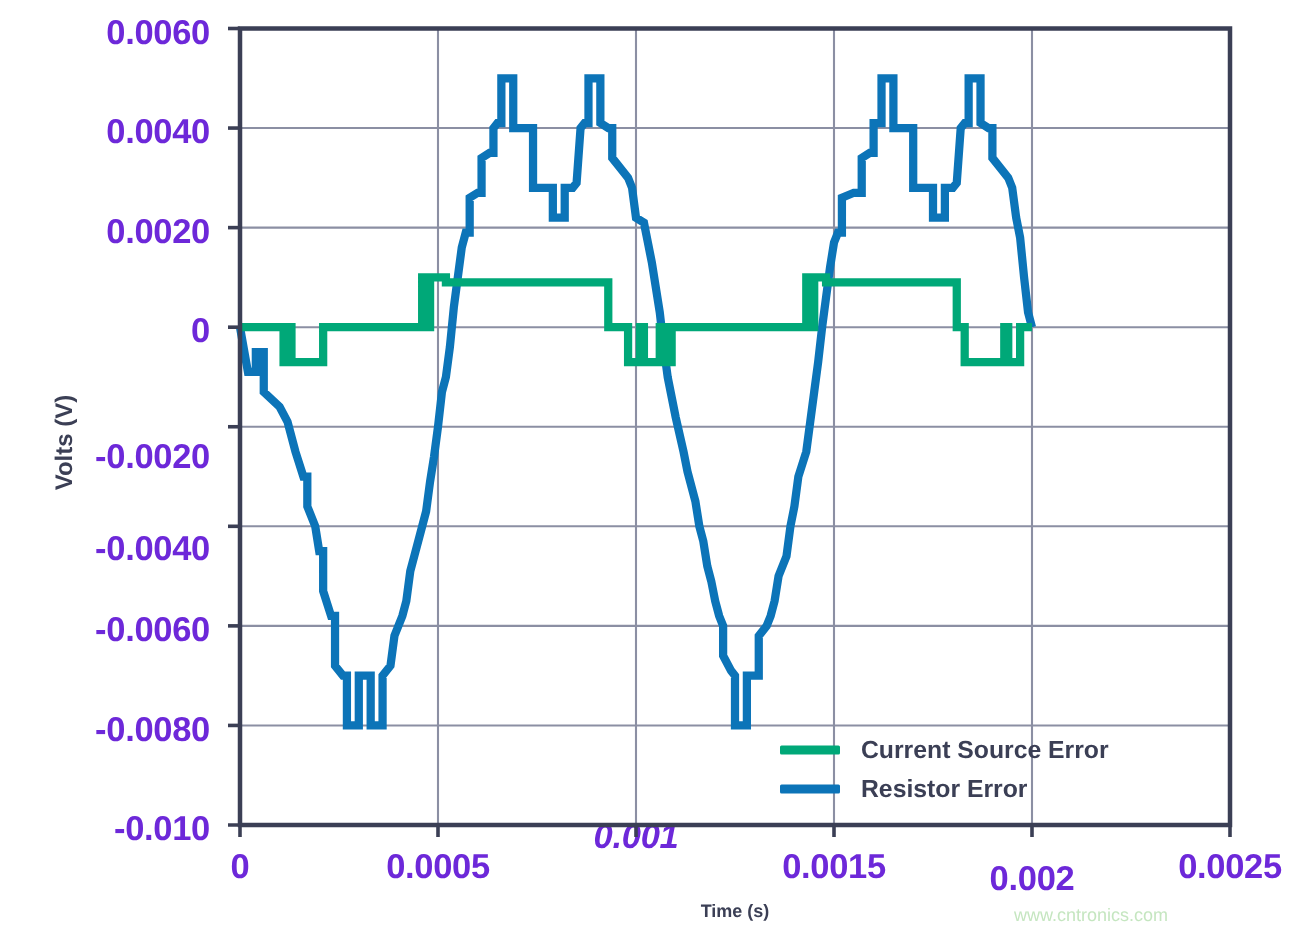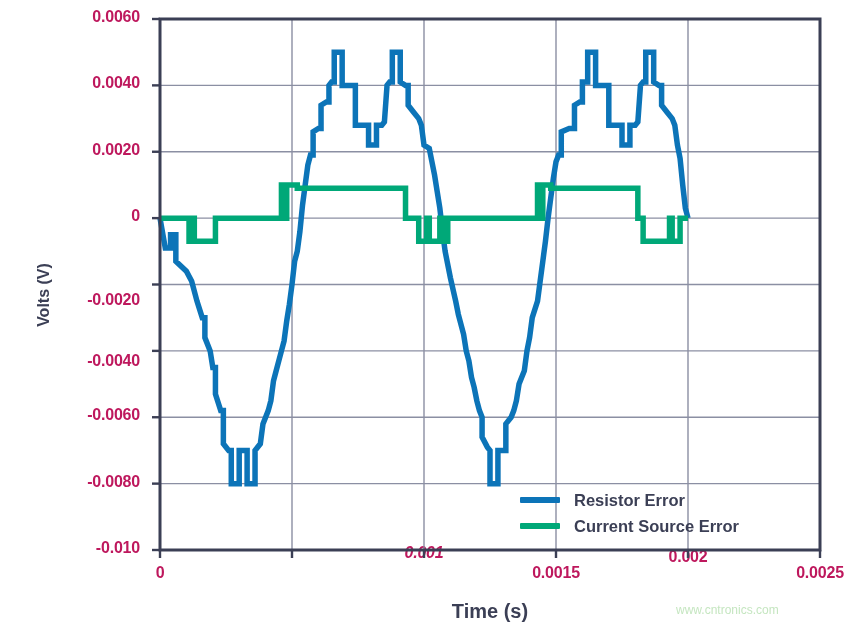--- a/index.html
+++ b/index.html
@@ -15,23 +15,23 @@
     overflow: hidden;
   }
   #chart-root {
     position: absolute;
     left: 0; top: 0;
     width: 861px;
     height: 633px;
   }
   .y-tick-label, .x-tick-label {
     position: absolute;
-    color: #be185d;
+    color: #6d28d9;
     font-weight: bold;
-    font-size: 16px;
+    font-size: 23px;
     letter-spacing: -0.2px;
     white-space: nowrap;
   }
   .y-tick-label {
     text-align: right;
   }
   .x-tick-label {
     text-align: center;
   }
   #y-axis-title {
@@ -48,21 +48,21 @@
     white-space: nowrap;
   }
   #x-axis-title {
     position: absolute;
     left: 160px;
     top: 600px;
     width: 660px;
     text-align: center;
     color: #3b3f55;
     font-weight: bold;
-    font-size: 20px;
+    font-size: 12px;
   }
   #watermark {
     position: absolute;
     left: 676px;
     top: 603px;
     color: #c5e6c0;
     font-size: 12px;
     font-family: "Liberation Sans", sans-serif;
     white-space: nowrap;
   }
@@ -103,23 +103,24 @@
   <div class="y-tick-label" id="yt1" style="width: 130px; left: 10px; top: 74.375px;">0.0040</div>
   <div class="y-tick-label" id="yt2" style="width: 130px; left: 10px; top: 140.75px;">0.0020</div>
   <div class="y-tick-label" id="yt3" style="width: 130px; left: 10px; top: 207.125px;">0</div>
   <div class="y-tick-label" id="yt4" style="width: 130px; left: 10px; top: 291px;">-0.0020</div>
   <div class="y-tick-label" id="yt5" style="width: 130px; left: 10px; top: 339.875px; margin-top: 12px;">-0.0040</div>
   <div class="y-tick-label" id="yt6" style="width: 130px; left: 10px; top: 406.25px;">-0.0060</div>
   <div class="y-tick-label" id="yt7" style="width: 130px; left: 10px; top: 472.625px;">-0.0080</div>
   <div class="y-tick-label" id="yt8" style="width: 130px; left: 10px; top: 539px;">-0.010</div>
 
   <div class="x-tick-label" id="xt0" style="width: 120px; left: 100px; top: 564px;">0</div>
+  <div class="x-tick-label" id="xt1" style="width: 120px; left: 232px; top: 564px;">0.0005</div>
   <div class="x-tick-label" id="xt2" style="width: 120px; left: 364px; top: 544px; font-style: italic;">0.001</div>
   <div class="x-tick-label" id="xt3" style="width: 120px; left: 496px; top: 564px; text-align: center;">0.0015</div>
-  <div class="x-tick-label" id="xt4" style="width: 120px; left: 628px; top: 548px;">0.002</div>
+  <div class="x-tick-label" id="xt4" style="width: 120px; left: 628px; top: 572px;">0.002</div>
   <div class="x-tick-label" id="xt5" style="width: 120px; left: 760px; top: 564px;">0.0025</div>
 
   <svg id="plot-svg" width="861" height="633" style="position:absolute;left:0;top:0;">
       <line x1="160" y1="85.375" x2="820" y2="85.375" stroke="#8b8fa3" stroke-width="1.4"></line>
       <line x1="160" y1="151.75" x2="820" y2="151.75" stroke="#8b8fa3" stroke-width="1.4"></line>
       <line x1="160" y1="218.125" x2="820" y2="218.125" stroke="#8b8fa3" stroke-width="1.4"></line>
       <line x1="160" y1="284.5" x2="820" y2="284.5" stroke="#8b8fa3" stroke-width="1.4"></line>
       <line x1="160" y1="350.875" x2="820" y2="350.875" stroke="#8b8fa3" stroke-width="1.4"></line>
       <line x1="160" y1="417.25" x2="820" y2="417.25" stroke="#8b8fa3" stroke-width="1.4"></line>
       <line x1="160" y1="483.625" x2="820" y2="483.625" stroke="#8b8fa3" stroke-width="1.4"></line>
@@ -144,24 +145,24 @@
       <line x1="424" y1="550" x2="424" y2="558" stroke="#3b3f55" stroke-width="2.4"></line>
       <line x1="556" y1="550" x2="556" y2="558" stroke="#3b3f55" stroke-width="2.4"></line>
       <line x1="688" y1="550" x2="688" y2="558" stroke="#3b3f55" stroke-width="2.4"></line>
       <line x1="820" y1="550" x2="820" y2="558" stroke="#3b3f55" stroke-width="2.4"></line>
     </svg>
 
   <div id="x-axis-title">Time (s)</div>
 
   <div id="legend">
     <div class="legend-row">
+      <div class="legend-swatch" id="lsw1" style="background: rgb(0, 168, 120);"></div>
+      <div class="legend-label">Current Source Error</div>
+    </div>
+    <div class="legend-row">
       <div class="legend-swatch" id="lsw0" style="background: rgb(12, 116, 184);"></div>
       <div class="legend-label">Resistor Error</div>
-    </div>
-    <div class="legend-row">
-      <div class="legend-swatch" id="lsw1" style="background: rgb(0, 168, 120);"></div>
-      <div class="legend-label">Current Source Error</div>
     </div>
   </div>
 
   <div id="watermark" style="color: rgb(197, 230, 192);">www.cntronics.com</div>
 
 </div>
 
 </body></html>

